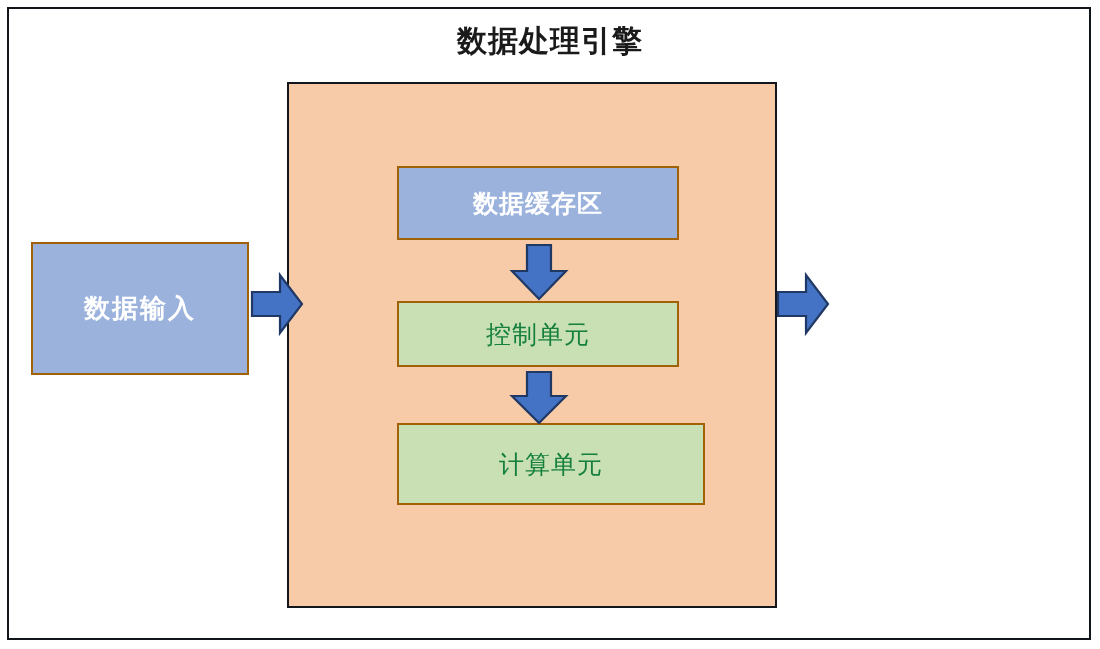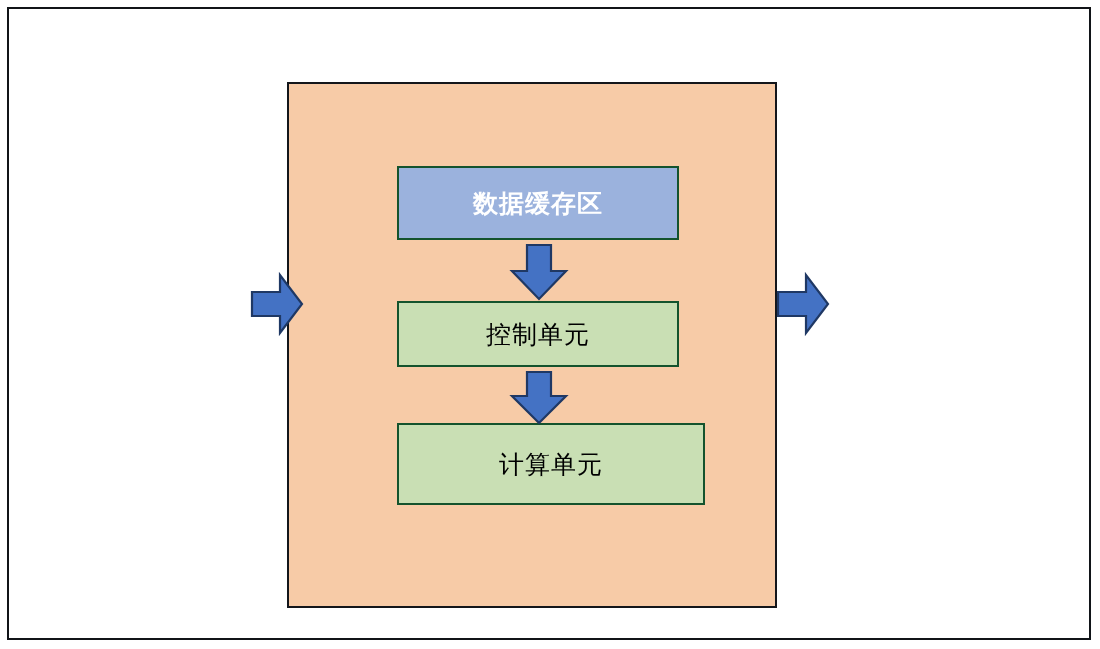--- a/index.html
+++ b/index.html
@@ -57,37 +57,37 @@
     height: 526px;
     background: #F7CBA7;
     border: 2px solid #13161b;
     box-sizing: border-box;
   }
 
   
   .node {
     position: absolute;
     box-sizing: border-box;
-    border: 2px solid #14532d;
+    border: 2px solid #a16207;
     display: flex;
     align-items: center;
     justify-content: center;
     text-align: center;
     white-space: nowrap;
   }
 
   .node-blue {
     background: #9BB2DD;
     color: #ffffff;
     font-weight: bold;
   }
 
   .node-green {
     background: #C9DFB4;
-    color: #000000;
+    color: #15803d;
     font-weight: normal;
     font-family: Liberation Mono, monospace;
   }
 
   
   .io-box {
     width: 218px;
     height: 133px;
     font-size: 26px;
     letter-spacing: 2px;
@@ -139,23 +139,25 @@
   #arrow-cache-to-control { left: 508px; top: 243px; }
   #arrow-control-to-compute { left: 508px; top: 370px; }
 </style>
 </head>
 <body>
 
 <div id="canvas">
 
   <div class="outer-frame"></div>
 
+  <div class="diagram-title">数据处理引擎</div>
 
   <div class="engine-container"></div>
 
+  <div id="node-input" class="node node-blue io-box">数据输入</div>
 
   <div id="node-cache" class="node node-blue">数据缓存区</div>
 
   <div id="node-control" class="node node-green">控制单元</div>
 
   <div id="node-compute" class="node node-green">计算单元</div>
 
 
   <svg id="arrow-input-to-engine" class="arrow" width="54" height="68" viewBox="0 0 54 68">
     <polygon class="arrow-shape" points="2,22 30,22 30,5 52,34 30,63 30,46 2,46"></polygon>

